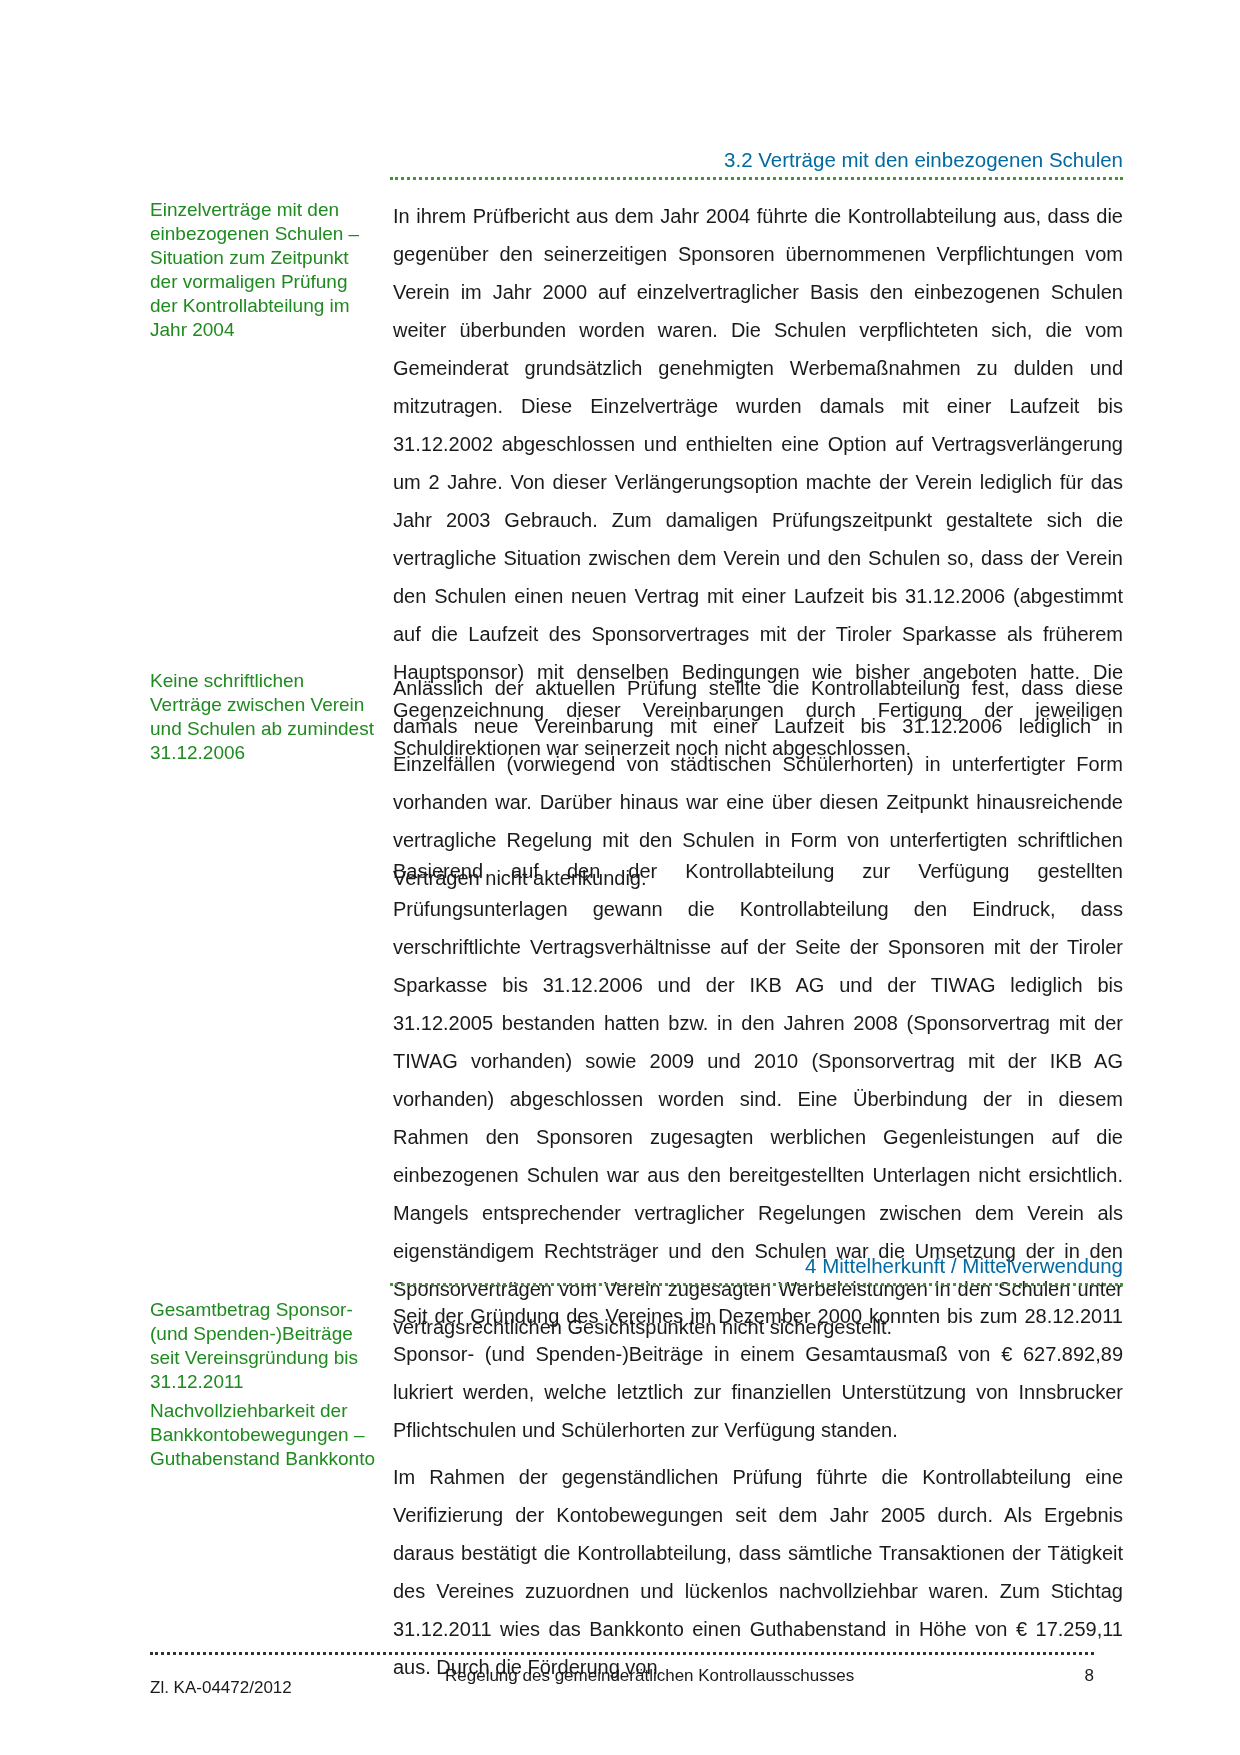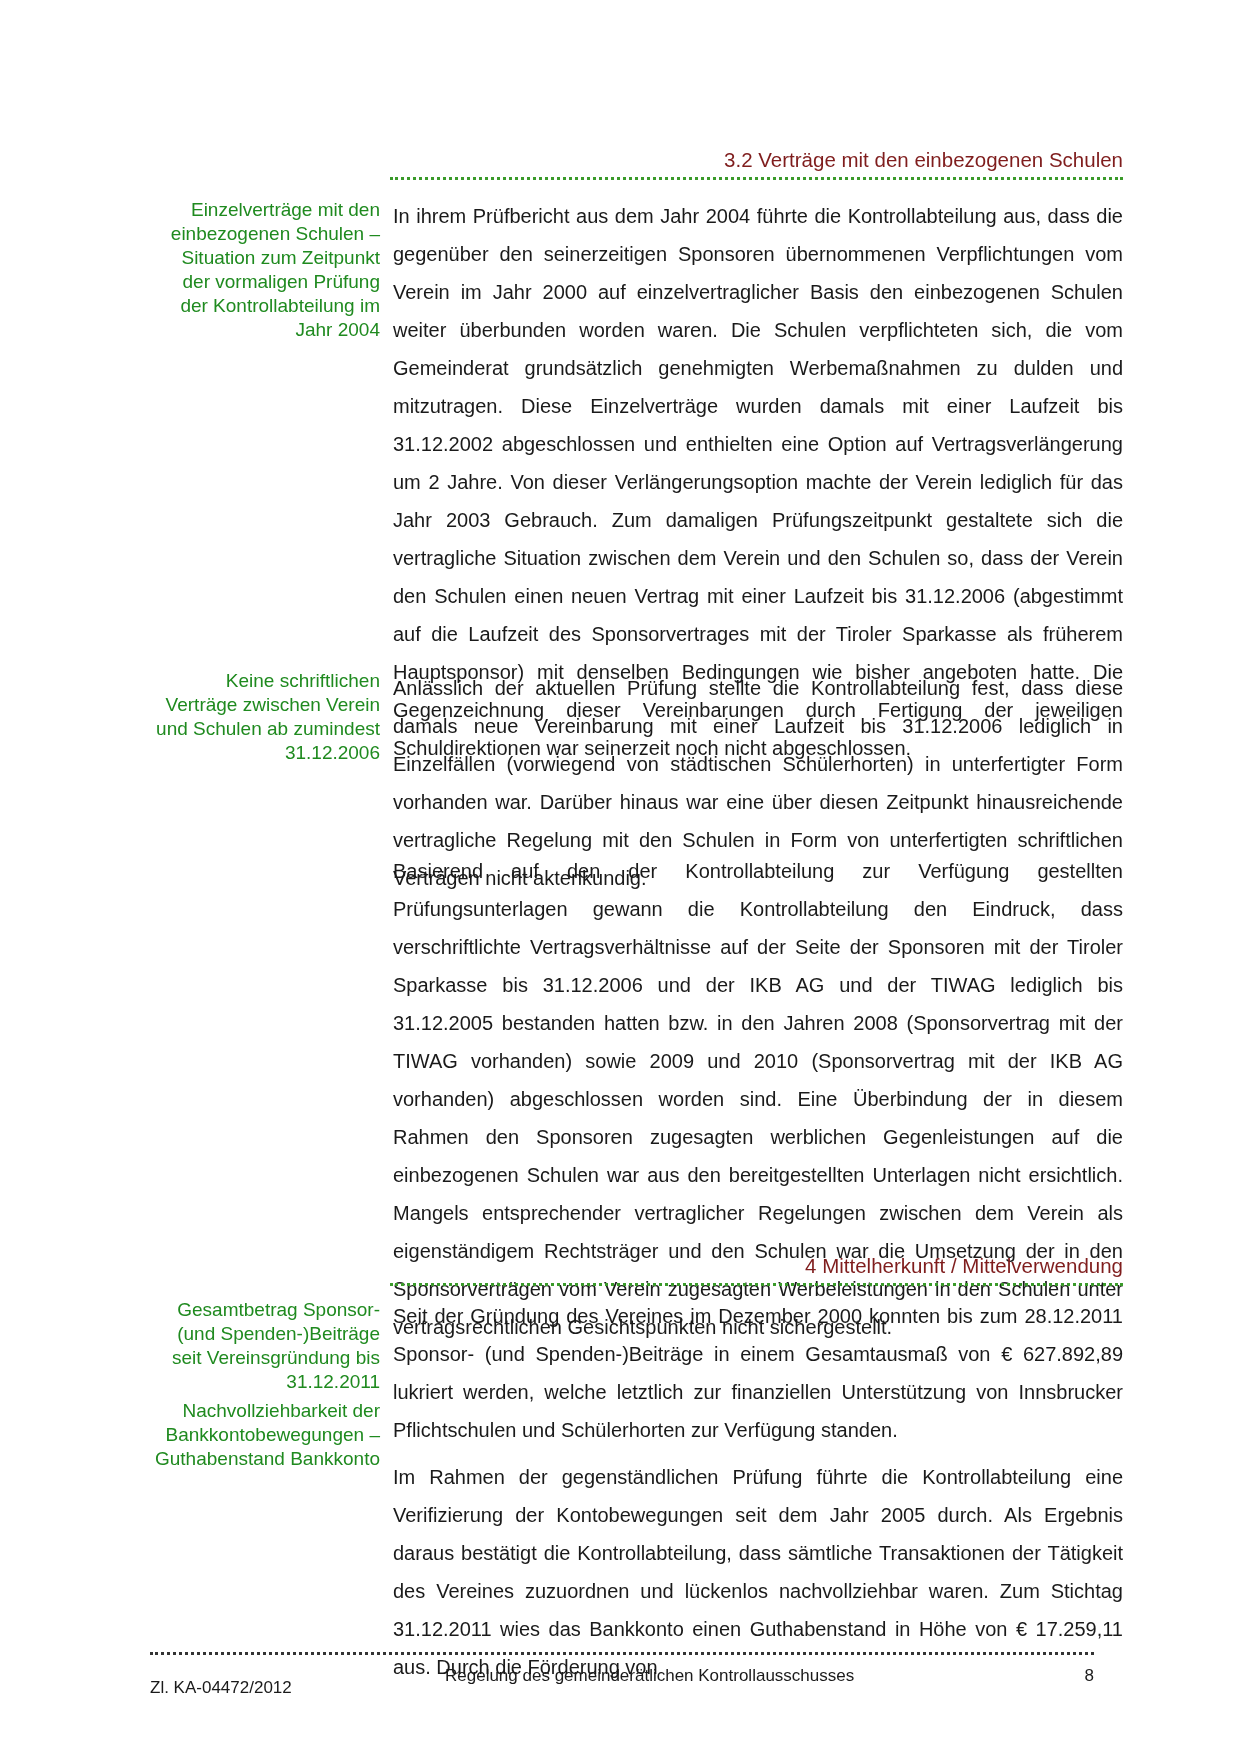--- a/index.html
+++ b/index.html
@@ -1,23 +1,23 @@
 <!DOCTYPE html>
 <html><head>
 <meta charset="utf-8">
 <style>
   html, body { margin: 0; padding: 0; background: #ffffff; }
   body { width: 1240px; height: 1755px; position: relative; overflow: hidden;
          font-family: "Liberation Sans", "DejaVu Sans", sans-serif; color: #1a1a1a; }
   .heading { position: absolute; left: 390px; width: 733px; text-align: right;
-             font-size: 20.5px; color: #7f1d1d; }
+             font-size: 20.5px; color: #0369a1; }
   .rule { position: absolute; left: 390px; width: 733px; height: 0;
           border-top: 3px dotted #3a9a2a; }
   .margin-note { position: absolute; left: 150px; width: 230px;
-                 font-size: 19px; line-height: 24px; color: #1f8a1f; text-align: right; }
+                 font-size: 19px; line-height: 24px; color: #1f8a1f; }
   .para { position: absolute; left: 393px; width: 730px;
           font-size: 20px; line-height: 38px; text-align: justify;
           hyphens: manual; }
   .footer-rule { position: absolute; left: 150px; width: 944px; top: 1652px;
                  border-top: 3px dotted #333; }
   .footer { position: absolute; top: 1666px; left: 150px; width: 944px;
             font-size: 17px; color: #1a1a1a; }
   .footer .left { position: absolute; left: 0; margin-top: 12px; }
   .footer .center { position: absolute; left: 295px; }
   .footer .right { position: absolute; right: 0; }

